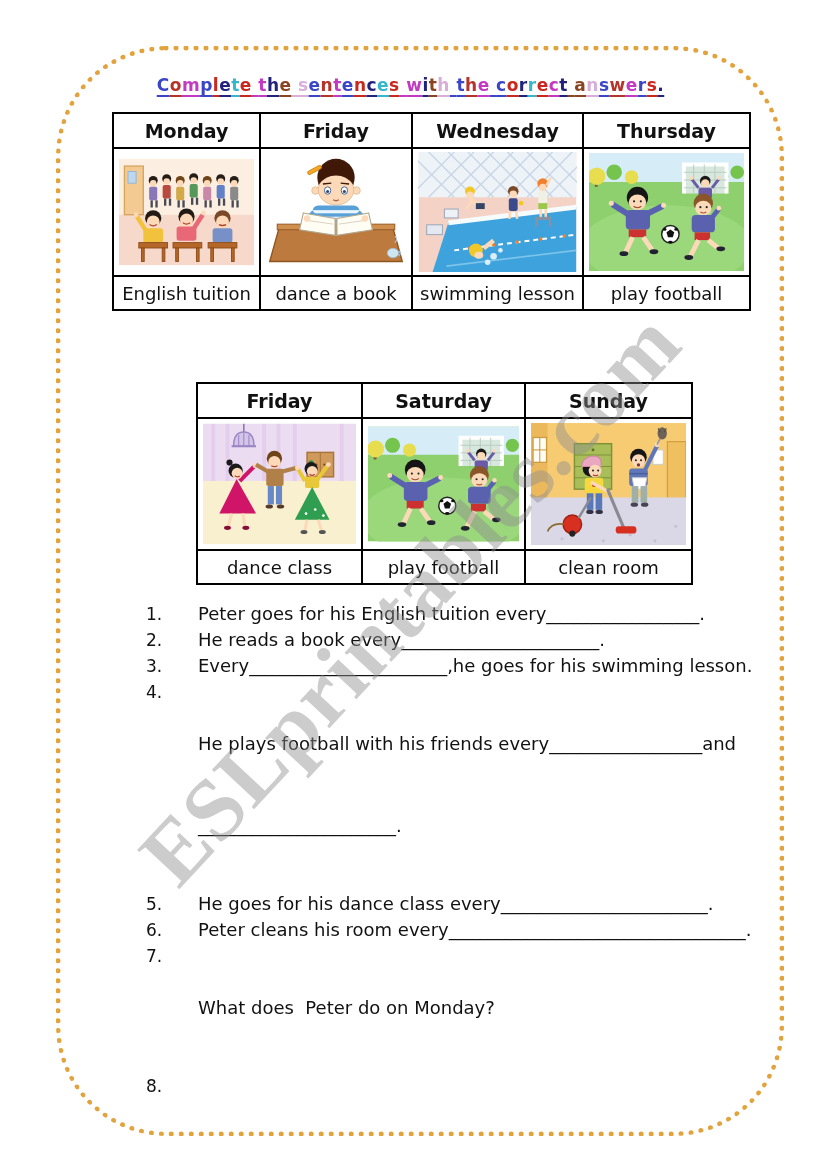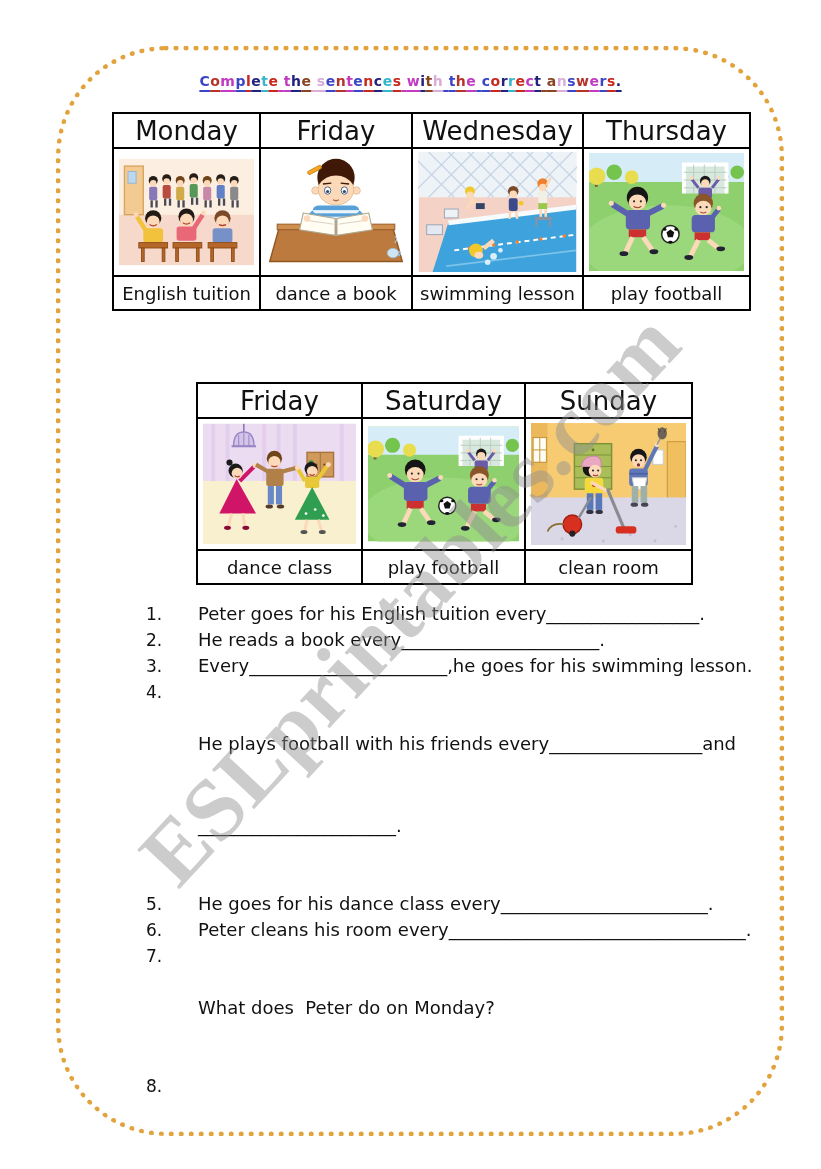--- a/index.html
+++ b/index.html
@@ -6,28 +6,28 @@
   body {
     width:821px; height:1169px; background:#ffffff; position:relative;
     font-family:"DejaVu Sans", sans-serif; overflow:hidden;
   }
   .page-border {
     position:absolute; left:56px; top:46px; width:718px; height:1080px;
     border:5px dotted #e2a23c; border-radius:110px; pointer-events:none;
   }
   .title {
     position:absolute; top:64px; left:0; width:821px; text-align:center;
-    font-size:14px; font-weight:bold; letter-spacing:0.5px;
+    font-size:17px; font-weight:bold; letter-spacing:0.5px;
   }
   .title span { text-decoration:underline; text-decoration-thickness:2px; text-underline-offset:4px; }
   table.sched { border-collapse:collapse; table-layout:fixed; position:absolute; background:#fff; }
   table.sched td { border:2px solid #000; padding:0; text-align:center; vertical-align:middle; }
   #week1 { left:112px; top:112px; }
   #week2 { left:196px; top:336px;margin-top:46px; }
-  td.day-cell  { height:33px; font-size:26px; color:#111; }
+  td.day-cell  { height:33px; font-size:19px; color:#111;font-weight:bold; }
   td.img-cell  { height:126px; }
   td.act-cell  { height:32px; font-size:18px; color:#111; }
   .imgbox { width:100%; height:126px; display:flex; align-items:center; justify-content:center; padding:3px 5px; box-sizing:border-box; }
   .imgbox svg { width:100%; height:100%; }
   #week2 .imgbox { height:130px; }
   #week2 td.img-cell { height:130px; }
   .questions { position:absolute; left:146px; top:601px; width:648px; }
   .q { display:flex; align-items:flex-start; }
   .qnum { flex:none; width:52px; font-size:17px; line-height:26px; color:#111; }
   .qbody { flex:1; font-size:18px; line-height:26px; color:#111; white-space:pre-wrap; }

